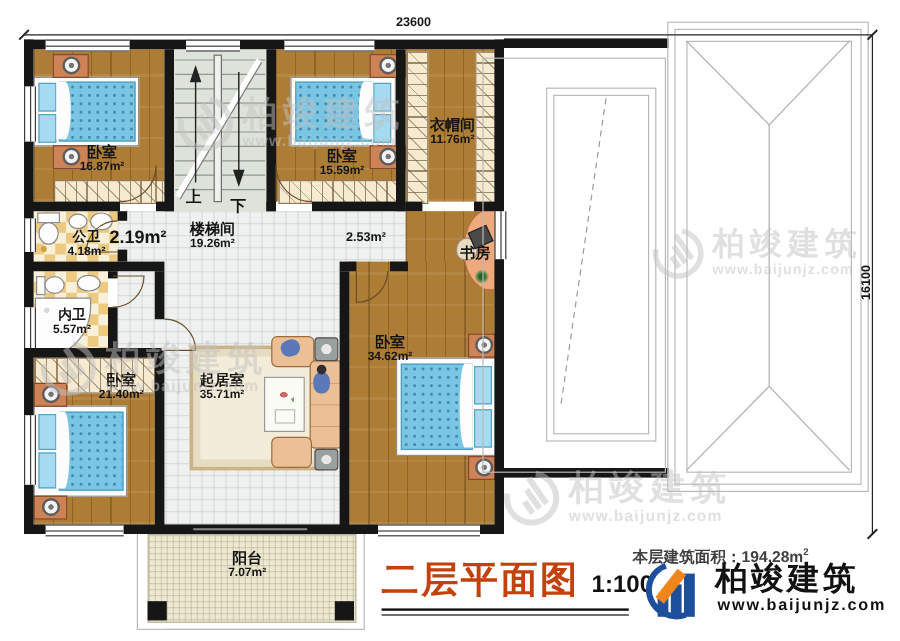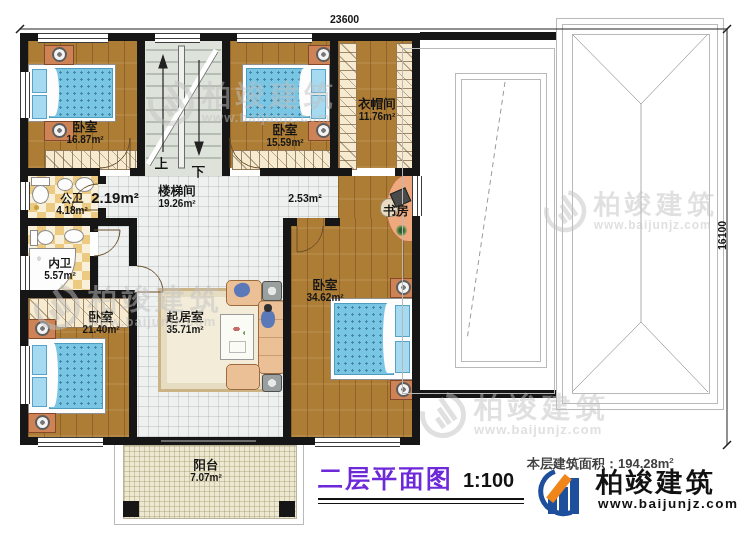--- a/index.html
+++ b/index.html
@@ -62,21 +62,21 @@
   #brand{position:absolute;left:538px;top:462px;z-index:80;}
   #brand .glyph{position:absolute;left:0;top:4px;width:56px;height:56px;}
   #brand .swoosh{position:absolute;left:0;top:2px;width:50px;height:48px;border-radius:50%;
      border:5px solid #1d4f9c;border-top-color:transparent;border-right-color:transparent;transform:rotate(25deg);box-sizing:border-box;}
   #brand .bars{position:absolute;left:10px;top:4px;display:flex;align-items:flex-end;gap:2px;height:44px;}
   #brand .bars i{display:block;background:#1d4f9c;width:9px;}
   #brand .slash{position:absolute;left:6px;top:18px;width:30px;height:9px;background:#f08519;transform:rotate(-52deg);}
   #brand .nm{position:absolute;left:58px;top:2px;font-size:27px;font-weight:900;color:#111;letter-spacing:3px;white-space:nowrap;}
   #brand .url{position:absolute;left:60px;top:34px;font-size:13.5px;font-weight:bold;color:#111;letter-spacing:1.5px;white-space:nowrap;}
   #titleblk{position:absolute;left:318px;top:462px;z-index:70;white-space:nowrap;}
-  #titleblk .t{font-size:25px;font-weight:bold;color:#6d28d9;letter-spacing:2px;}
+  #titleblk .t{font-size:31px;font-weight:bold;color:#c2410c;letter-spacing:2px;}
   #titleblk .s{font-size:20px;font-weight:bold;color:#111;margin-left:10px;}
   #titleblk .ul{margin-top:3px;border-top:2px solid #111;border-bottom:1px solid #111;height:3px;width:206px;}
   #infoblk{position:absolute;left:527px;top:455px;z-index:65;color:#404040;font-weight:bold;font-size:13px;white-space:nowrap;}
   #infoblk .l2{margin-top:7px;}
   sup{font-size:8px;}
 </style>
 </head>
 <body>
 
 <div id="canvas">

